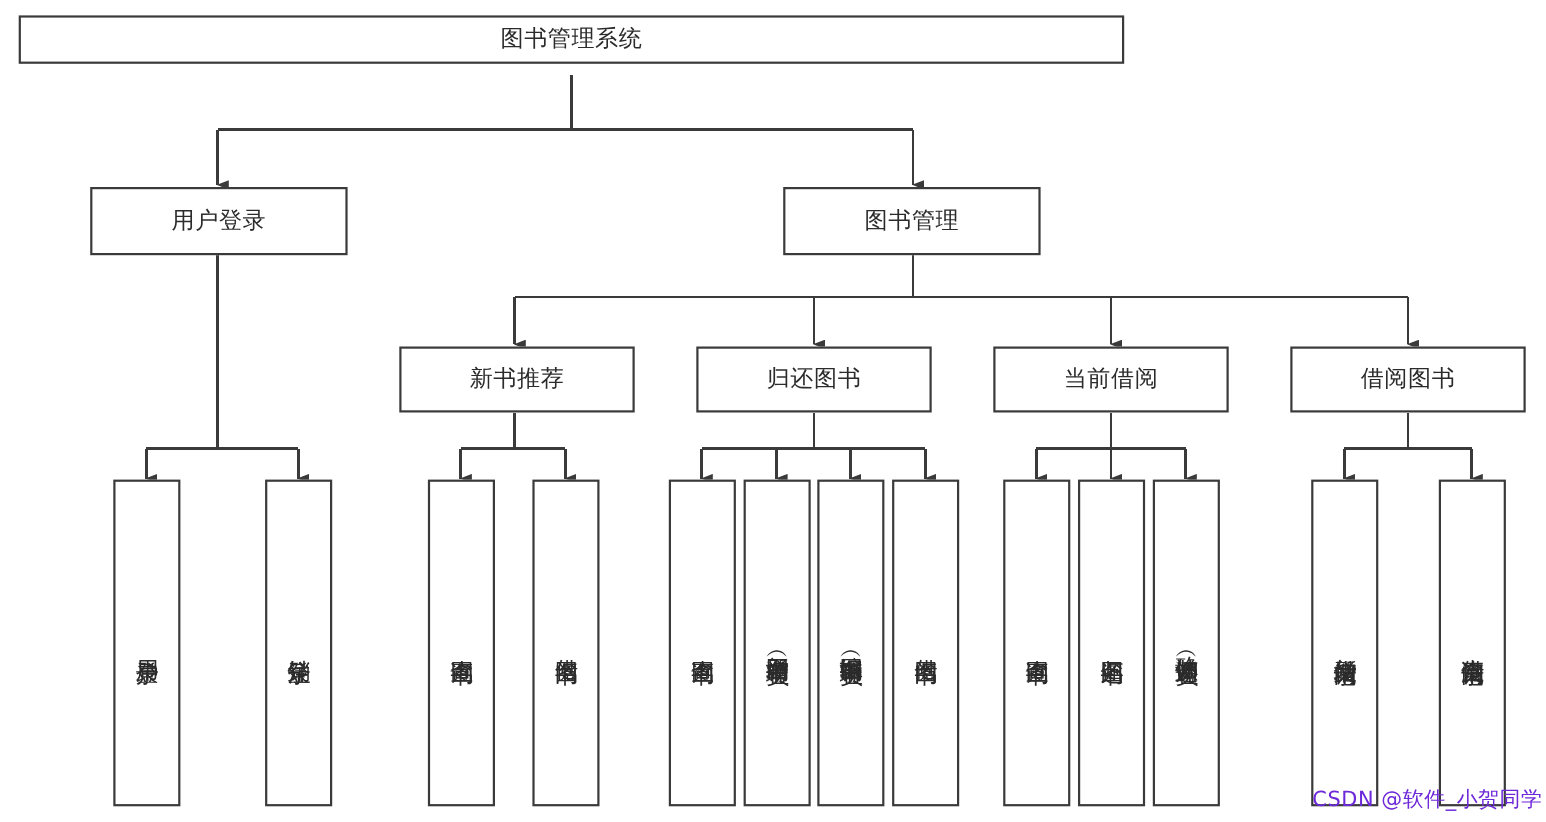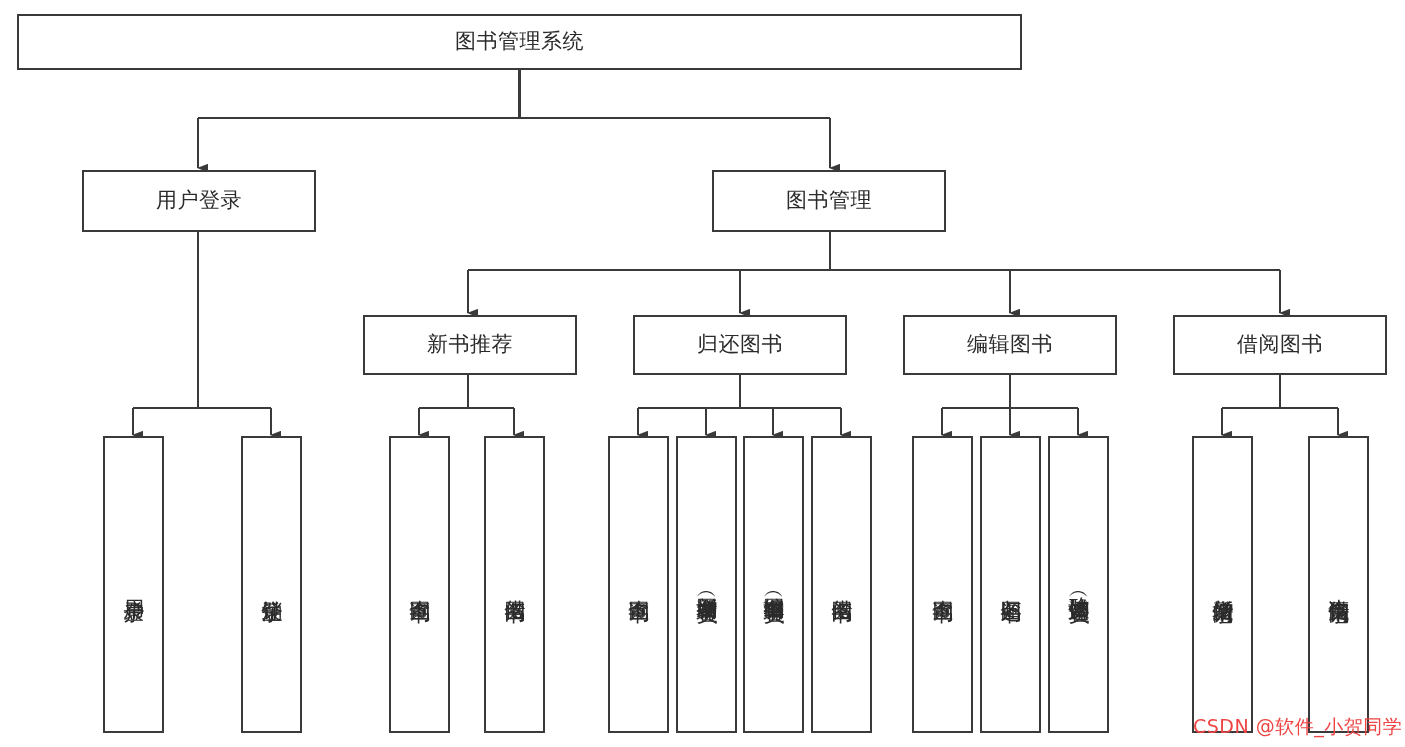--- a/index.html
+++ b/index.html
@@ -51,21 +51,21 @@
     text-align: center;
     writing-mode: vertical-rl;
     text-orientation: upright;
     white-space: normal;
     letter-spacing: 1px;
     max-height: 100%;
   }
   .watermark {
     position: absolute;
     font-size: 19px;
-    color: #ef4444;
+    color: #6d28d9;
     white-space: nowrap;
     letter-spacing: 0.5px;
     pointer-events: none;
   }
 </style>
 </head>
 <body>
 
 <div id="diagram-root">
 
@@ -112,39 +112,39 @@
       <path d="M1010,408 L1010,435" marker-end="url(#arrowhead)"></path>
       <path d="M1078,408 L1078,435" marker-end="url(#arrowhead)"></path>
 
       <path d="M1280,375 L1280,408"></path>
       <path d="M1222,408 L1338,408"></path>
       <path d="M1222,408 L1222,435" marker-end="url(#arrowhead)"></path>
       <path d="M1338,408 L1338,435" marker-end="url(#arrowhead)"></path>
     </g>
   </svg>
 
-  <div class="node-box level-0" style="left:17px; top:14px; width:1005px; height:56px;">
+  <div class="node-box level-0" style="left:17px; top:14px; width:1005px; height:44px;">
     <span class="node-label-h">图书管理系统</span>
   </div>
 
   <div class="node-box" style="left:82px; top:170px; width:234px; height:62px;">
     <span class="node-label-h">用户登录</span>
   </div>
   <div class="node-box" style="left:712px; top:170px; width:234px; height:62px;">
     <span class="node-label-h">图书管理</span>
   </div>
 
   <div class="node-box" style="left:363px; top:315px; width:214px; height:60px;">
     <span class="node-label-h">新书推荐</span>
   </div>
   <div class="node-box" style="left:633px; top:315px; width:214px; height:60px;">
     <span class="node-label-h">归还图书</span>
   </div>
   <div class="node-box" style="left:903px; top:315px; width:214px; height:60px;">
-    <span class="node-label-h">编辑图书</span>
+    <span class="node-label-h">当前借阅</span>
   </div>
   <div class="node-box" style="left:1173px; top:315px; width:214px; height:60px;">
     <span class="node-label-h">借阅图书</span>
   </div>
 
   <div class="node-box" style="left:103px; top:436px; width:61px; height:297px;">
     <span class="node-label-v">用户登录</span>
   </div>
   <div class="node-box" style="left:241px; top:436px; width:61px; height:297px;">
     <span class="node-label-v">注销登录</span>

